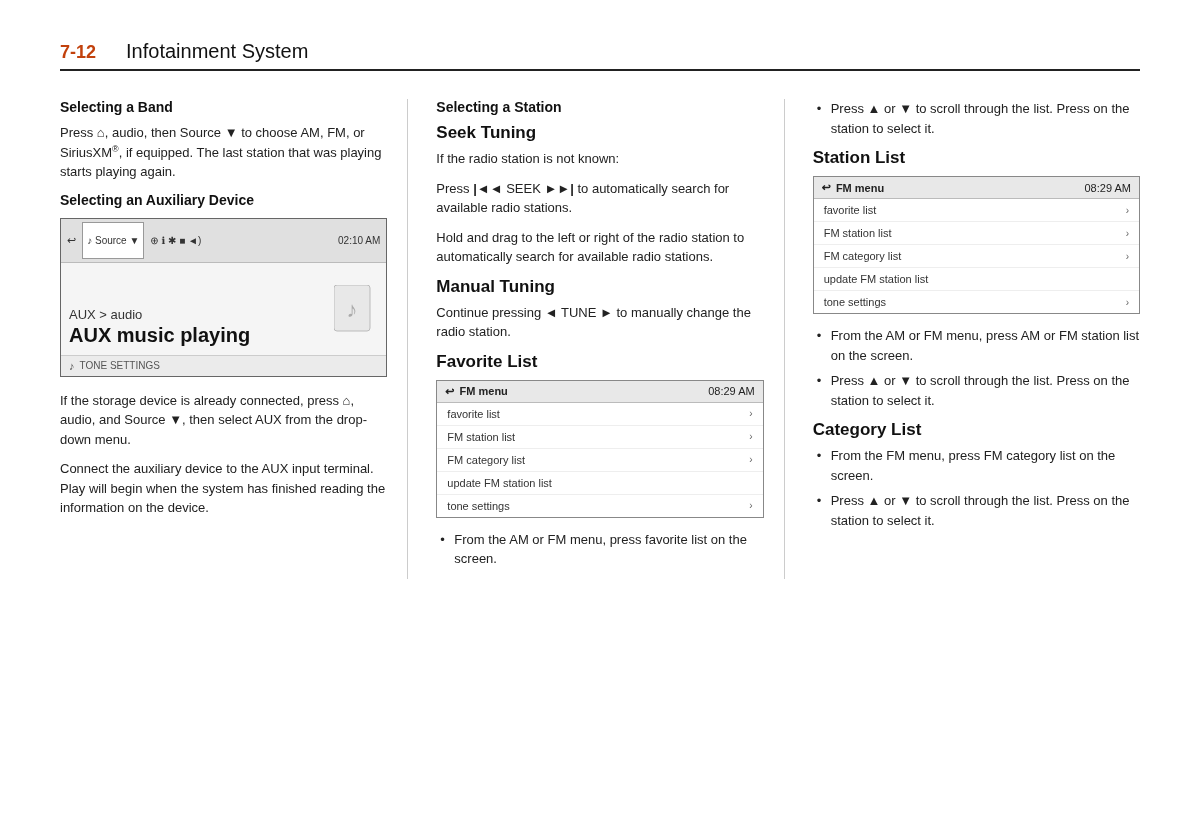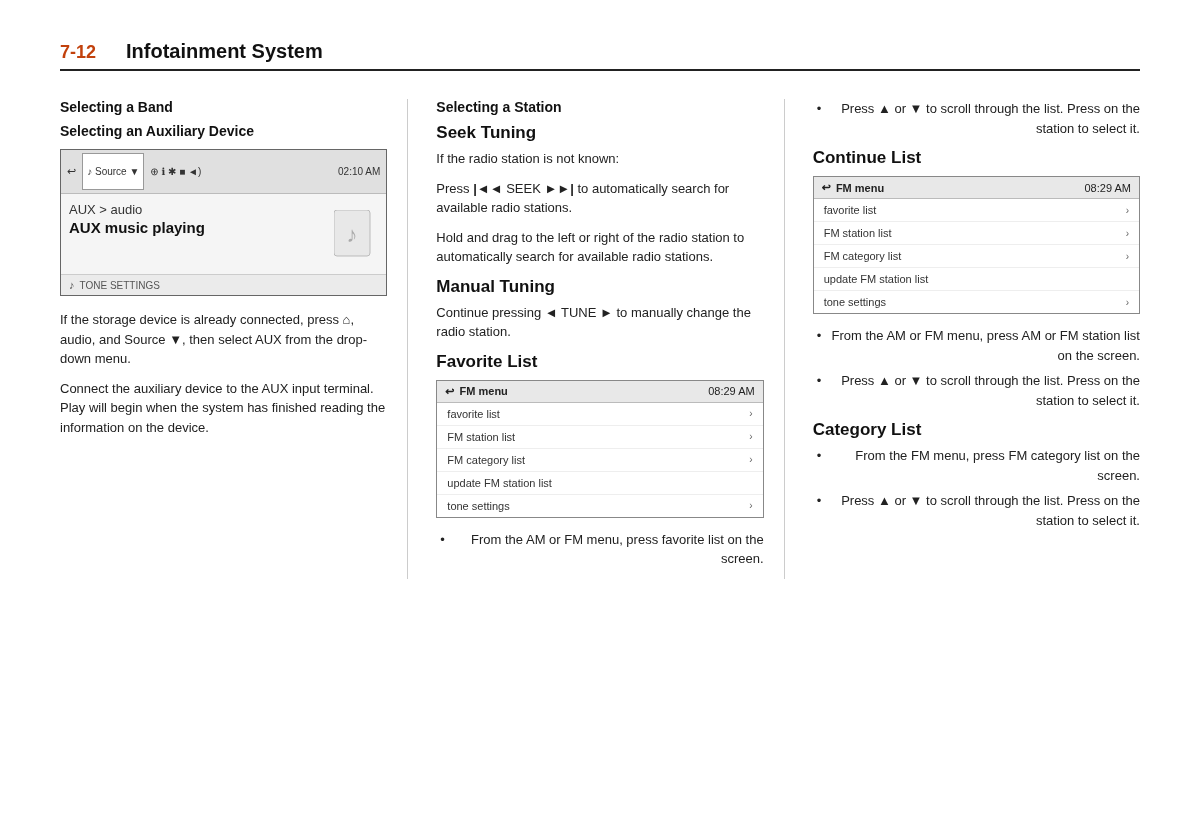--- a/index.html
+++ b/index.html
@@ -20,21 +20,21 @@
       margin-bottom: 28px;
     }
     .page-number {
       font-size: 18px;
       font-weight: bold;
       margin-right: 30px;
       color: #c2410c;
     }
     .page-title {
       font-size: 20px;
-      font-weight: bold;
+      font-weight: normal;
       color: #111;
     }
     .columns {
       display: flex;
       gap: 8px;
       width: 100%;
     }
     .col {
       flex: 1;
       padding: 0 20px;
@@ -58,21 +58,20 @@
     p {
       font-size: 13px;
       line-height: 1.5;
       margin-bottom: 10px;
       color: #222;
     }
     ul {
       margin-bottom: 10px;
       padding-left: 0;
       list-style: none;
-      text-align: right;
     }
     ul li {
       font-size: 13px;
       line-height: 1.5;
       padding-left: 18px;
       position: relative;
       margin-bottom: 6px;
       color: #222;
     }
     ul li::before {
@@ -128,23 +127,24 @@
       min-height: 80px;
     }
     .device-text {
       flex: 1;
     }
     .device-text .aux-title {
       font-size: 13px;
       font-weight: normal;
       color: #333;
       margin-bottom: 2px;
+      margin-top: 36px;
     }
     .device-text .aux-playing {
-      font-size: 15px;
+      font-size: 20px;
       font-weight: bold;
       color: #111;
     }
     .device-music-icon {
       width: 50px;
       display: flex;
       align-items: center;
       justify-content: center;
       font-size: 28px;
       color: #999;
@@ -204,20 +204,23 @@
 
 <div class="page-header">
   <span class="page-number">7-12</span>
   <span class="page-title">Infotainment System</span>
 </div>
 
 <div class="columns">
 
   <div class="col">
     <h2>Selecting a Band</h2>
+    <p>
+      Press <span style="font-size:13px;">⌂</span>, audio, then Source ▼ to choose AM, FM, or SiriusXM<sup>®</sup>, if equipped. The last station that was playing starts playing again.
+    </p>
 
     <h2>Selecting an Auxiliary Device</h2>
 
     <div class="device-screen">
       <div class="device-statusbar">
         <div class="device-statusbar-left">
           <span class="device-back">↩</span>
           <span class="device-source">♪ Source ▼</span>
           <span class="device-icons">⊕ ℹ ✱ ■ ◄)</span>
         </div>
@@ -298,21 +301,21 @@
     <ul>
       <li>From the AM or FM menu, press favorite list on the screen.</li>
     </ul>
   </div>
 
   <div class="col">
     <ul>
       <li>Press ▲ or ▼ to scroll through the list. Press on the station to select it.</li>
     </ul>
 
-    <h3>Continue List</h3>
+    <h3>Station List</h3>
 
     <div class="fm-menu-box">
       <div class="fm-menu-header">
         <div class="fm-menu-header-left">
           <span style="font-size:11px;">↩</span>
           <span>FM menu</span>
         </div>
         <span>08:29 AM</span>
       </div>
       <div>

